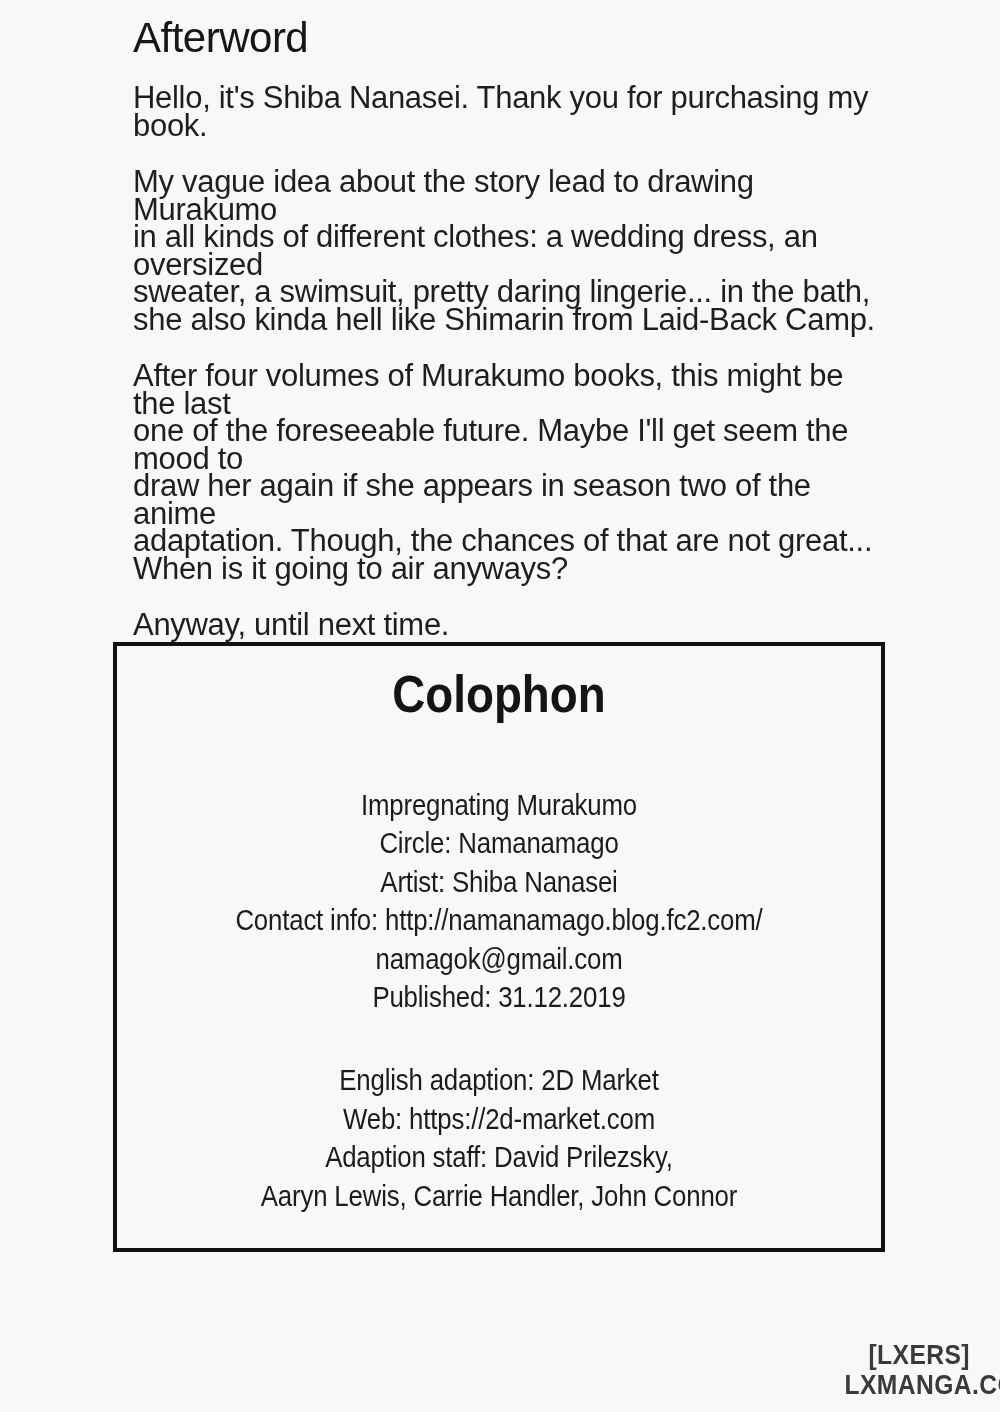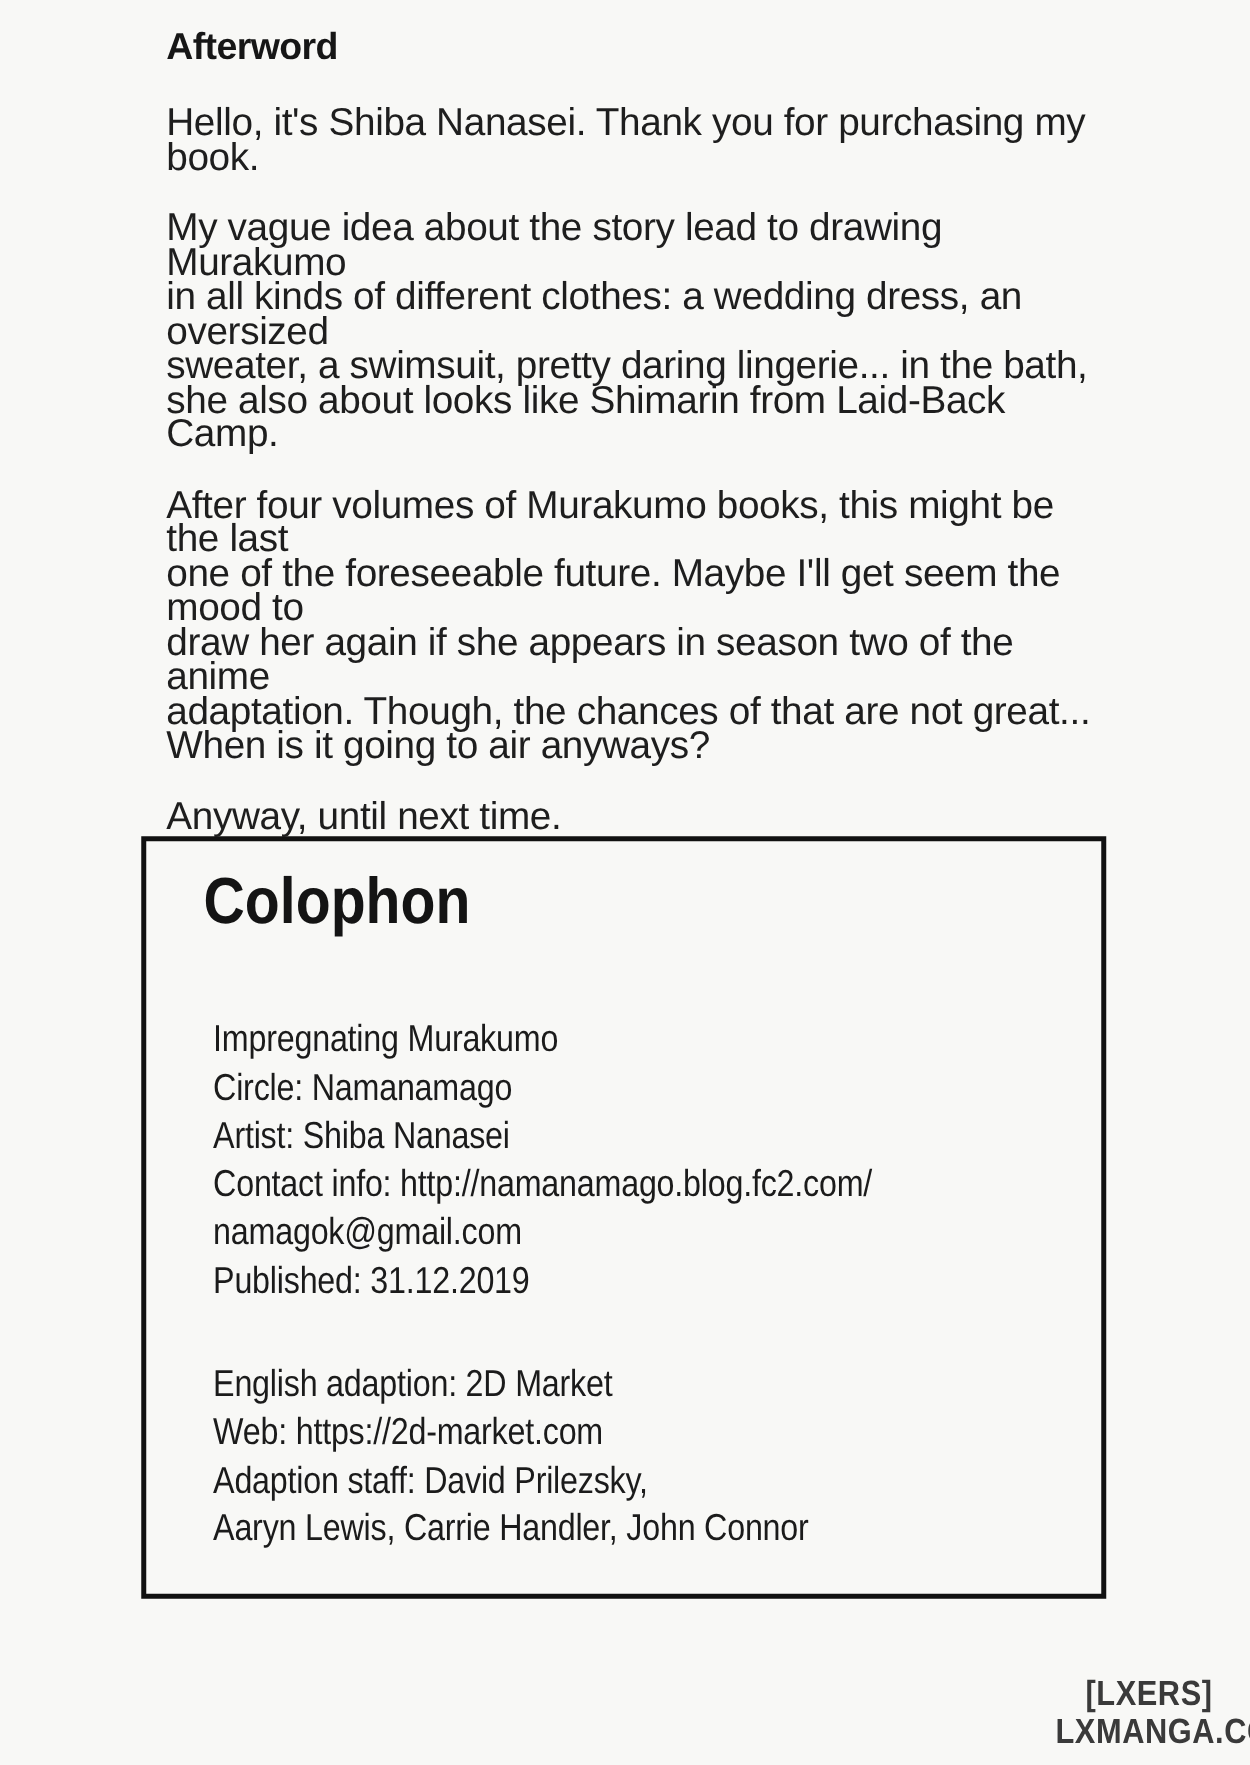--- a/index.html
+++ b/index.html
@@ -18,22 +18,22 @@
   }
   .page {
     position: relative;
     width: 1000px;
     height: 1412px;
   }
   .content {
     padding: 14px 115px 0 133px;
   }
   .afterword-heading {
-    font-size: 30px;
-    font-weight: 700;
+    font-size: 42px;
+    font-weight: 400;
     line-height: 48px;
     letter-spacing: -0.5px;
     color: #161616;
     margin: 0 0 22px 0;
   }
   p.body-par {
     font-size: 31px;
     line-height: 27.5px;
     letter-spacing: -0.3px;
     margin: 0 0 29px 0;
@@ -41,20 +41,21 @@
   }
   p.body-par.last {
     margin-bottom: 3px;
   }
   .colophon-box {
     margin-left: -20px;
     width: 764px;
     height: 602px;
     border: 4px solid #111;
     background: transparent;
+    text-align: center;
   }
   .colophon-title {
     margin-top: 22px;
     font-size: 52px;
     line-height: 52px;
     font-weight: 700;
     color: #141414;
     transform: scaleX(0.88);
     transform-origin: 50% 0;
   }
@@ -92,21 +93,21 @@
 <body>
 
 <div class="page">
   <div class="content">
     <h1 class="afterword-heading">Afterword</h1>
 
     <p class="body-par">Hello, it's Shiba Nanasei. Thank you for purchasing my book.</p>
     <p class="body-par">My vague idea about the story lead to drawing Murakumo
 in all kinds of different clothes: a wedding dress, an oversized
 sweater, a swimsuit, pretty daring lingerie... in the bath,
-she also about looks like Shimarin from Laid-Back Camp.</p>
+she also kinda hell like Shimarin from Laid-Back Camp.</p>
     <p class="body-par">After four volumes of Murakumo books, this might be the last
 one of the foreseeable future. Maybe I'll get seem the mood to
 draw her again if she appears in season two of the anime
 adaptation. Though, the chances of that are not great...
 When is it going to air anyways?</p>
     <p class="body-par last">Anyway, until next time.</p>
 
     <div class="colophon-box">
       <div class="colophon-title">Colophon</div>
 

